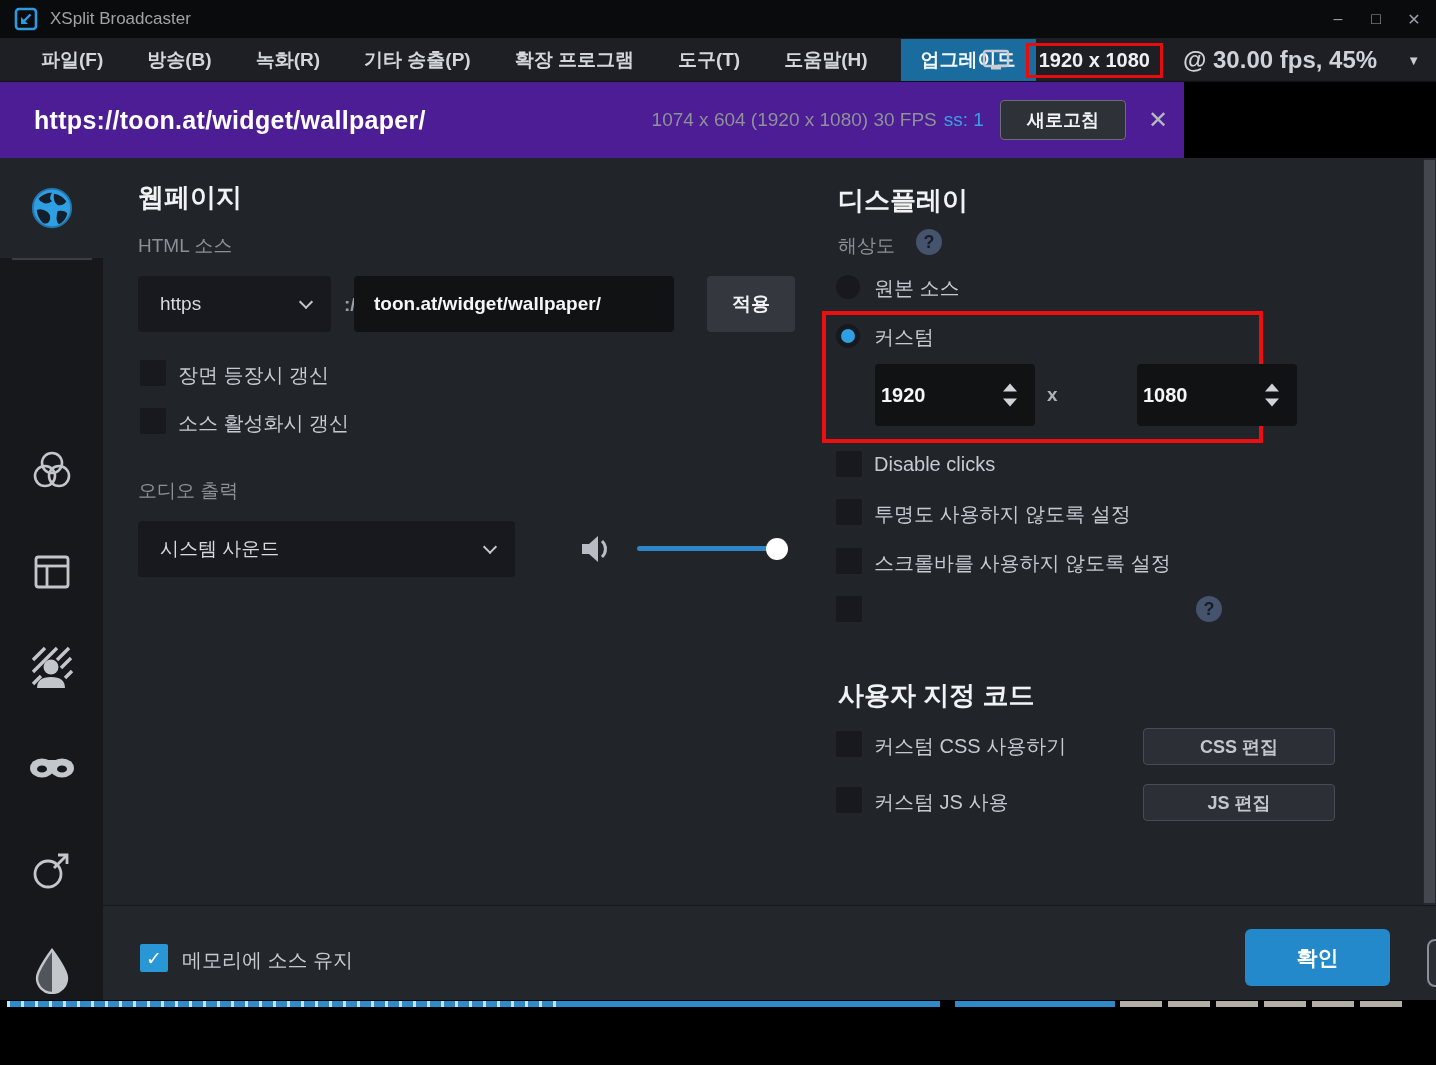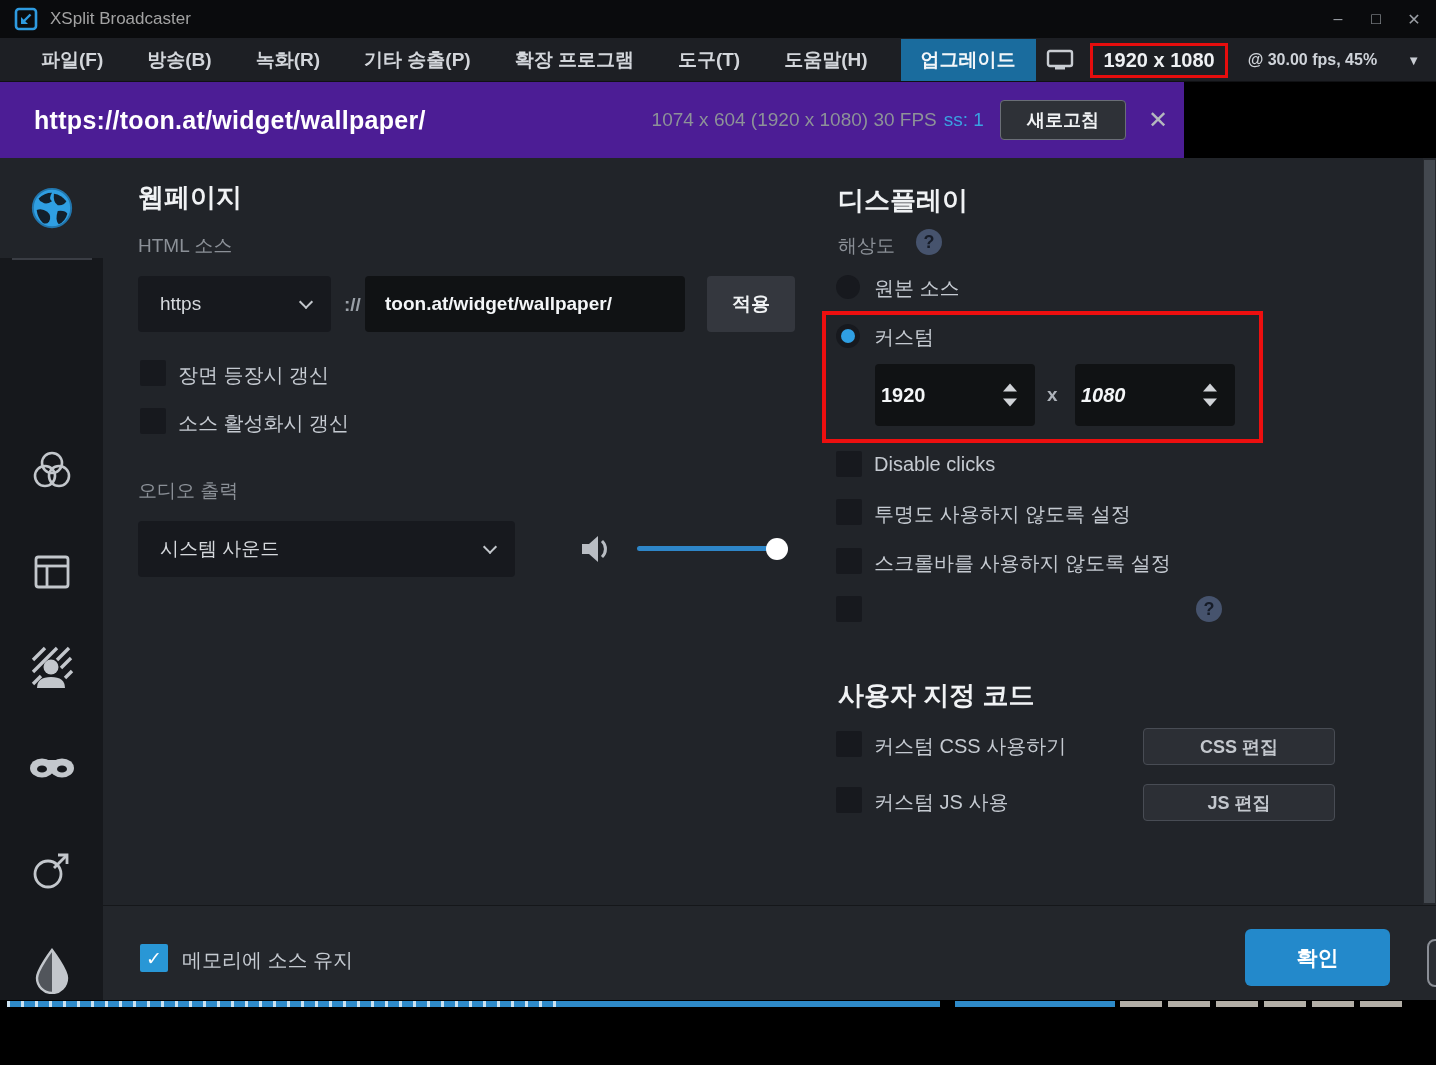--- a/index.html
+++ b/index.html
@@ -15,21 +15,21 @@
   .wincontrols span { color:#9a9ea4; font-size:16px; width:24px; text-align:center; cursor:default; }
 
   
   .menubar { position:absolute; left:0; top:38px; width:1436px; height:44px; background:#1d1f24; display:flex; align-items:center; border-bottom:1px solid #101114; }
   .menu-items { display:flex; align-items:center; margin-left:26px; }
   .menu-item { color:#d3d6db; font-size:19px; font-weight:600; padding:8px 15px; margin-right:14px; white-space:nowrap; }
   .upgrade-tab { background:#1a6c9e; color:#f2f6f9; font-size:19px; font-weight:600; padding:8px 20px; margin-left:4px; white-space:nowrap; }
   .menu-right { position:absolute; right:10px; top:0; height:44px; display:flex; align-items:center; gap:16px; }
   .res-annotation { border:3px solid #e60d0d; padding:3px 10px; }
   .res-text { color:#eef0f3; font-size:20px; font-weight:600; white-space:nowrap; }
-  .fps-text { color:#cfd3d9; font-size:16px; font-weight:600; white-space:nowrap; margin-left:4px; }
+  .fps-text { color:#cfd3d9; font-size:24px; font-weight:600; white-space:nowrap; margin-left:4px; }
   .menu-caret { color:#c8ccd2; font-size:13px; margin-left:14px; margin-right:6px; }
 
   
   .dlg-header { position:absolute; left:0; top:82px; width:1184px; height:76px; background:#4c1d95; display:flex; align-items:center; }
   .url-title { margin-left:34px; color:#ffffff; font-size:25px; font-weight:700; letter-spacing:0.3px; }
   .dlg-header-right { position:absolute; right:16px; display:flex; align-items:center; }
   .stats-text { color:#8d9298; font-size:19px; }
   .ss-text { color:#3aa2e2; font-size:19px; margin-left:7px; }
   .refresh-btn { margin-left:16px; background:#2e3137; border:1px solid #6a6e76; border-radius:4px; color:#f0f2f4; font-size:18px; font-weight:600; padding:7px 26px; white-space:nowrap; }
   .hdr-close { margin-left:22px; color:#b4b8be; font-size:24px; line-height:1; }
@@ -225,21 +225,21 @@
   </div>
 
   <div class="section-title" style="left:138px; top:180px;">웹페이지</div>
   <div class="field-label" style="left:138px; top:233px;">HTML 소스</div>
 
   <div class="select" style="left:138px; top:276px; width:193px; height:56px;">
     <span class="sel-text">https</span>
     <span class="chev"></span>
   </div>
   <div class="sep-text" style="left:344px; top:294px;">://</div>
-  <div class="text-input" style="left:365px; top:276px; width:320px; height:56px;">
+  <div class="text-input" style="left:354px; top:276px; width:320px; height:56px;">
     <span class="ti-text">toon.at/widget/wallpaper/</span>
   </div>
   <div class="apply-btn" style="left:707px; top:276px; width:88px; height:56px;">적용</div>
 
   <span class="cb" style="left:140px; top:360px;"></span>
   <span class="cb-label" style="left:178px; top:362px;">장면 등장시 갱신</span>
 
   <span class="cb" style="left:140px; top:408px;"></span>
   <span class="cb-label" style="left:178px; top:410px;">소스 활성화시 갱신</span>
 
@@ -268,21 +268,21 @@
   <span class="cb-label" style="left:874px; top:324px;">커스텀</span>
 
   <div class="spinbox" style="left:875px; top:364px;">
     <span class="sp-text">1920</span>
     <span class="spin-arrows">
         <span class="arr-up"></span>
         <span class="arr-dn"></span>
       </span>
   </div>
   <div class="sep-text" style="left:1047px; top:384px; color:#aeb3ba;">x</div>
-  <div class="spinbox" style="left:1075px; top:364px;font-style:italic;">
+  <div class="spinbox" style="left:1137px; top:364px;">
     <span class="sp-text">1080</span>
     <span class="spin-arrows">
         <span class="arr-up"></span>
         <span class="arr-dn"></span>
       </span>
   </div>
 
   <span class="cb" style="left:836px; top:451px;"></span>
   <span class="cb-label" style="left:874px; top:453px;">Disable clicks</span>
 

